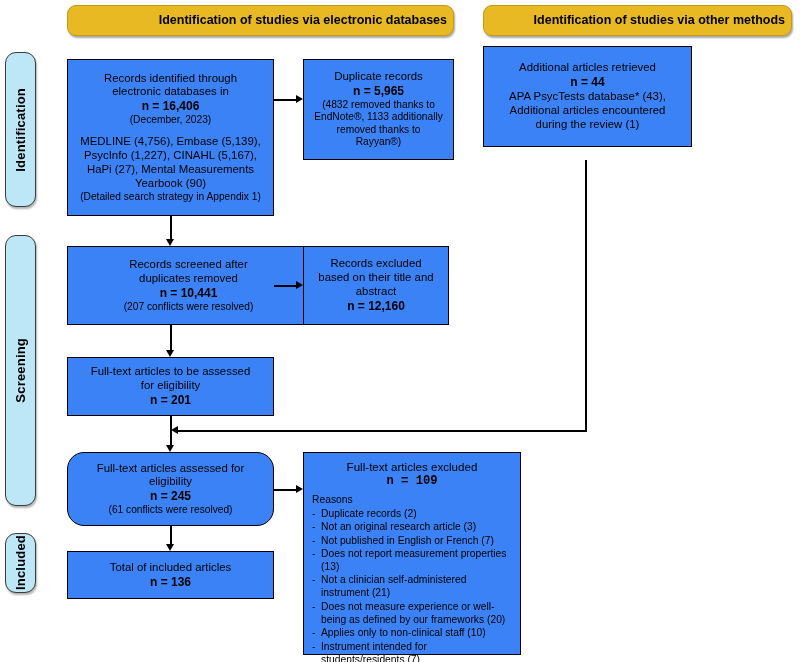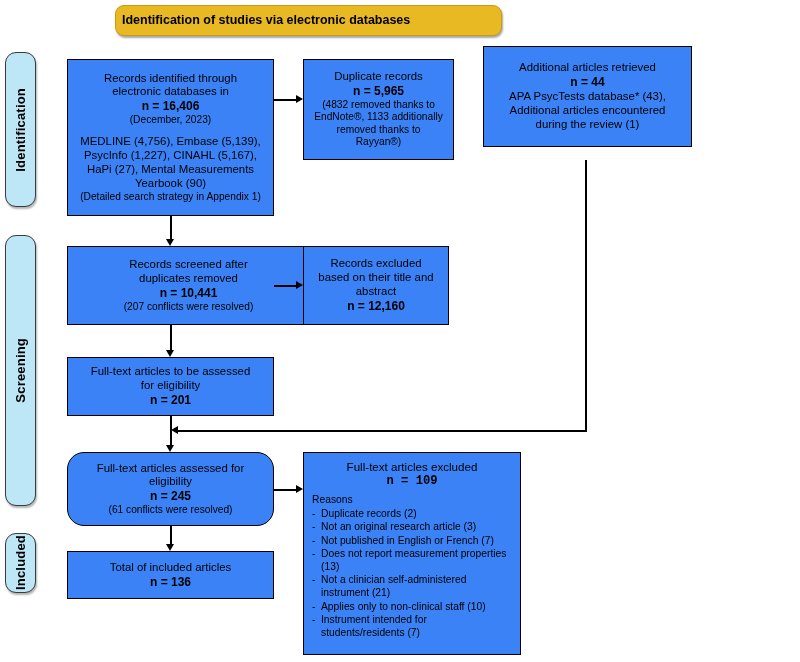--- a/index.html
+++ b/index.html
@@ -22,29 +22,28 @@
 
   
   .banner {
     position: absolute;
     background: #e8b923;
     border: 1px solid #c99a13;
     border-radius: 9px;
     box-shadow: 1px 2px 2px rgba(0,0,0,0.35);
     display: flex;
     align-items: center;
-    justify-content: flex-start;
+    justify-content: flex-end;
     text-align: center;
     font-weight: bold;
     font-size: 12.5px;
     color: #000000;
     box-sizing: border-box;
     padding: 0 6px;
     line-height: 1.15;
-    margin-left: 48px;
   }
 
   
   .stage-bar {
     position: absolute;
     background: #bde6f7;
     border: 1px solid #3b3b3b;
     border-radius: 11px;
     box-shadow: 1px 2px 2px rgba(0,0,0,0.3);
     display: flex;
@@ -149,20 +148,23 @@
 </style>
 </head>
 <body>
 
 <div id="diagram">
 
   <div class="banner" style="left:67px; top:5px; width:387px; height:31px;">
     <span>Identification of studies via electronic databases</span>
   </div>
 
+  <div class="banner" style="left:483px; top:5px; width:309px; height:31px;">
+    <span>Identification of studies via other methods</span>
+  </div>
 
   <div class="stage-bar" style="left:5px; top:52px; width:31px; height:155px;">
     <span>Identification</span>
   </div>
 
   <div class="stage-bar" style="left:5px; top:235px; width:31px; height:271px;">
     <span>Screening</span>
   </div>
 
   <div class="stage-bar" style="left:5px; top:533px; width:31px; height:60px;">
@@ -231,20 +233,21 @@
       <span class="ln">Full-text articles excluded</span>
       <span class="ln bold">n = 109</span>
     </div>
     <div class="reason-label">Reasons</div>
     <ul>
       <li>Duplicate records (2)</li>
       <li>Not an original research article (3)</li>
       <li>Not published in English or French (7)</li>
       <li>Does not report measurement properties (13)</li>
       <li>Not a clinician self-administered instrument (21)</li>
+      <li>Does not measure experience or well-being as defined by our frameworks (20)</li>
       <li>Applies only to non-clinical staff (10)</li>
       <li>Instrument intended for students/residents (7)</li>
 
     </ul>
   </div>
 
   <div class="box" style="left:67px; top:551px; width:207px; height:48px;">
     <span class="ln">Total of included articles</span>
     <span class="ln bold">n = 136</span>
   </div>

